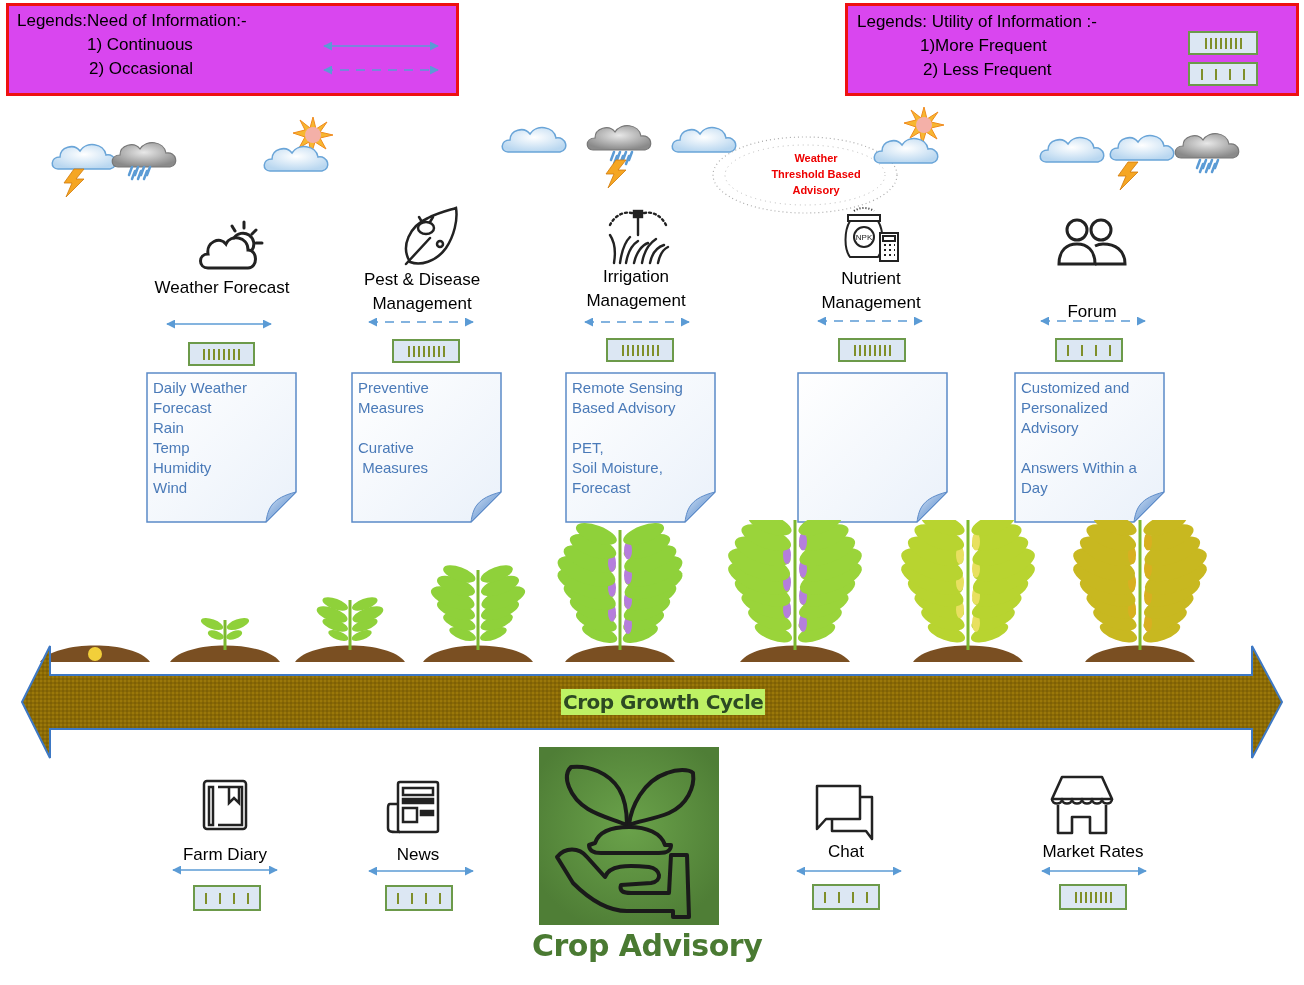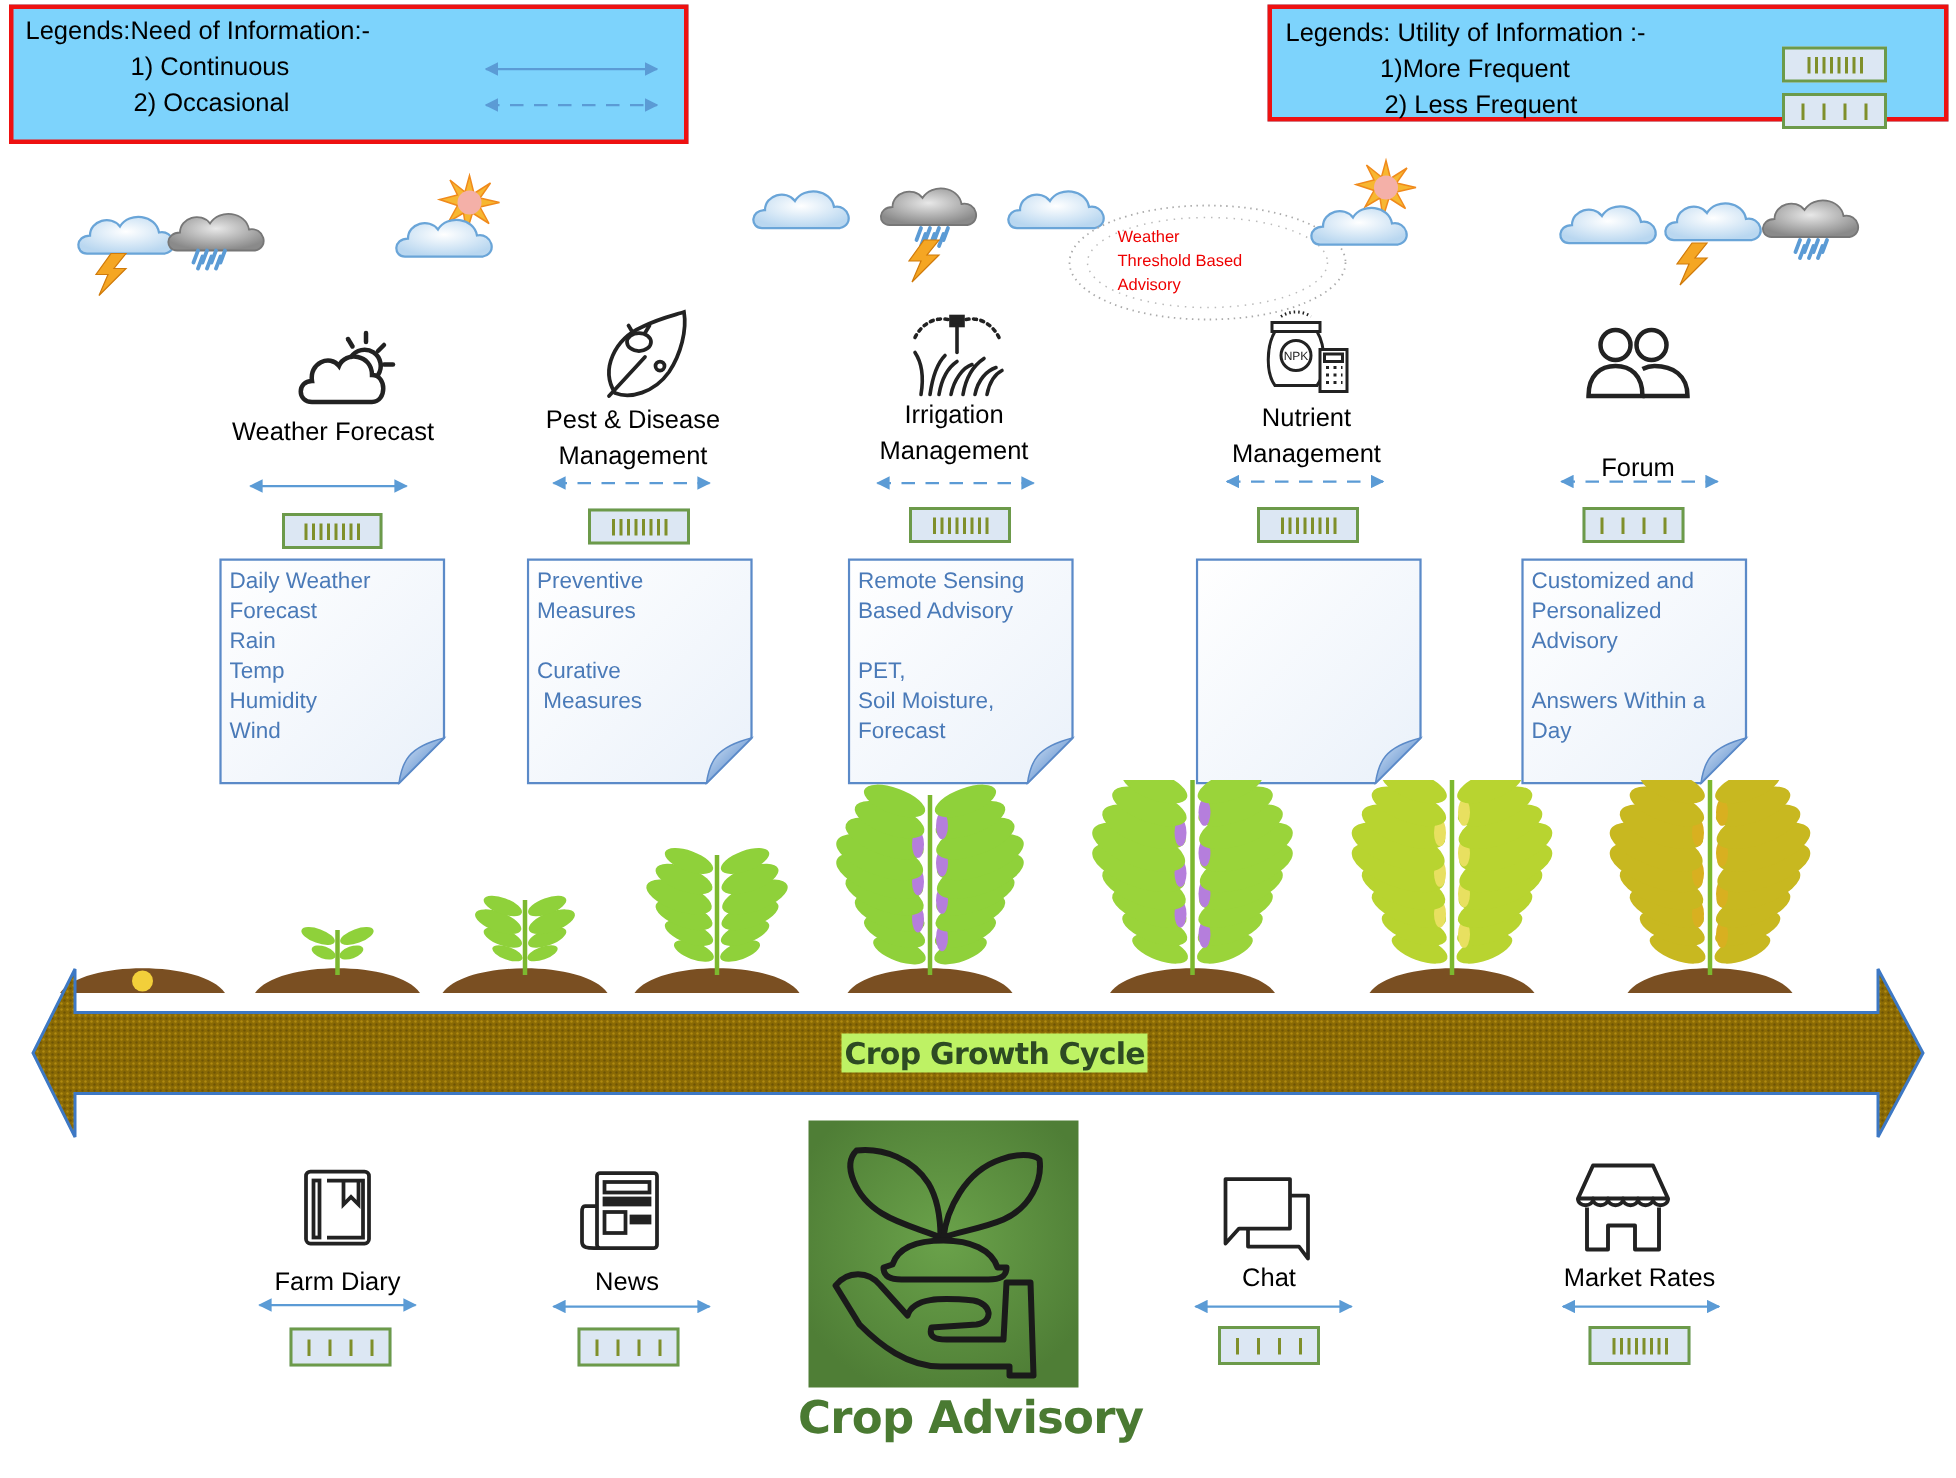--- a/index.html
+++ b/index.html
@@ -1,33 +1,33 @@
 <!DOCTYPE html>
 <html><head>
 <meta charset="utf-8">
 <style>
   html,body{margin:0;padding:0;background:#fff;}
   body{width:1304px;height:985px;position:relative;overflow:hidden;font-family:"Liberation Sans","DejaVu Sans",sans-serif;color:#000;}
   .abs{position:absolute;}
-  .legend-box{position:absolute;border:3px solid #ee1111;background:#7dd3fc;box-sizing:border-box;}
+  .legend-box{position:absolute;border:3px solid #ee1111;background:#d946ef;box-sizing:border-box;}
   .legend-title{position:absolute;font-size:17px;white-space:nowrap;}
   .legend-item{position:absolute;font-size:17px;white-space:nowrap;}
   .freq{position:absolute;width:66px;height:24px;background:#dce7f3;border:2px solid #6c9a4a;box-sizing:border-box;display:flex;align-items:center;justify-content:center;}
   .freq span{display:inline-block;width:2px;height:11px;background:#7f8f2a;}
   .freq.more span{margin:0 1.5px;}
   .freq.less span{margin:0 6px;}
   .feature-label{position:absolute;font-size:17px;text-align:center;line-height:24px;white-space:nowrap;transform:translateX(-50%);}
   .note{position:absolute;width:150px;height:150px;box-sizing:border-box;}
   .note svg{position:absolute;left:0;top:0;}
   .note-text{position:absolute;left:7px;top:6px;font-size:15px;line-height:20px;color:#4a7ab8;white-space:pre;}
   .arrow{position:absolute;}
   .growth-label{position:absolute;left:561px;top:689px;background:#bef264;font-size:20px;font-weight:bold;color:#2d4a23;padding:0 2px;line-height:26px;font-family:"DejaVu Sans","Liberation Sans",sans-serif;letter-spacing:-0.5px;}
   .crop-title{position:absolute;left:532px;top:928px;font-size:30px;font-weight:bold;color:#4a7a32;font-family:"DejaVu Sans","Liberation Sans",sans-serif;letter-spacing:-0.5px;white-space:nowrap;}
   .advisory-box{position:absolute;left:539px;top:747px;width:180px;height:178px;background:radial-gradient(circle at 50% 45%,#6aa24a 0%,#4f7e36 80%);}
-  .wx-label{position:absolute;left:745px;top:150px;width:142px;color:#e00;font-weight:normal;font-size:11px;line-height:16px;}
+  .wx-label{position:absolute;left:745px;top:150px;width:142px;text-align:center;color:#e00;font-weight:bold;font-size:11px;line-height:16px;}
 </style>
 </head>
 <body>
 
 <svg width="0" height="0" style="position:absolute">
   <defs>
     <marker id="ah" viewBox="0 0 10 10" refX="9" refY="5" markerWidth="6" markerHeight="6" orient="auto-start-reverse">
       <path d="M0,0 L10,5 L0,10 z" fill="#5b9bd5"></path>
     </marker>
     <pattern id="dots" width="4" height="4" patternUnits="userSpaceOnUse">
@@ -75,21 +75,21 @@
   <div class="legend-item" style="left:78px;top:29px;">1) Continuous</div>
   <div class="legend-item" style="left:80px;top:53px;">2) Occasional</div>
   <svg class="abs" style="left:312px;top:34px;" width="120" height="12">
     <line x1="3" y1="6" x2="117" y2="6" stroke="#5b9bd5" stroke-width="1.5" marker-start="url(#ah)" marker-end="url(#ah)"></line>
   </svg>
   <svg class="abs" style="left:312px;top:58px;" width="120" height="12">
     <line x1="3" y1="6" x2="117" y2="6" stroke="#5b9bd5" stroke-width="1.5" stroke-dasharray="9,7" marker-start="url(#ah)" marker-end="url(#ah)"></line>
   </svg>
 </div>
 
-<div class="legend-box" style="left:845px;top:3px;width:454px;height:78px;">
+<div class="legend-box" style="left:845px;top:3px;width:454px;height:93px;">
   <div class="legend-title" style="left:9px;top:6px;">Legends: Utility of Information :-</div>
   <div class="legend-item" style="left:72px;top:30px;">1)More Frequent</div>
   <div class="legend-item" style="left:75px;top:54px;">2) Less Frequent</div>
   <div class="freq more" style="left:340px;top:25px;width:70px;">
       <span></span>
       <span></span>
       <span></span>
       <span></span>
       <span></span>
       <span></span>

